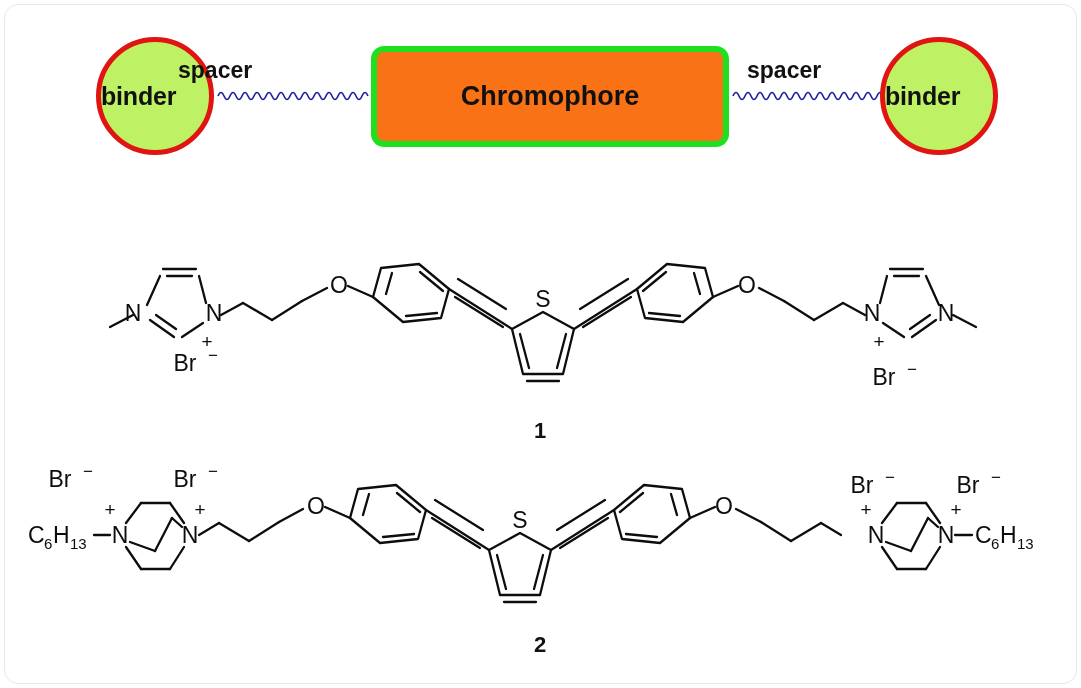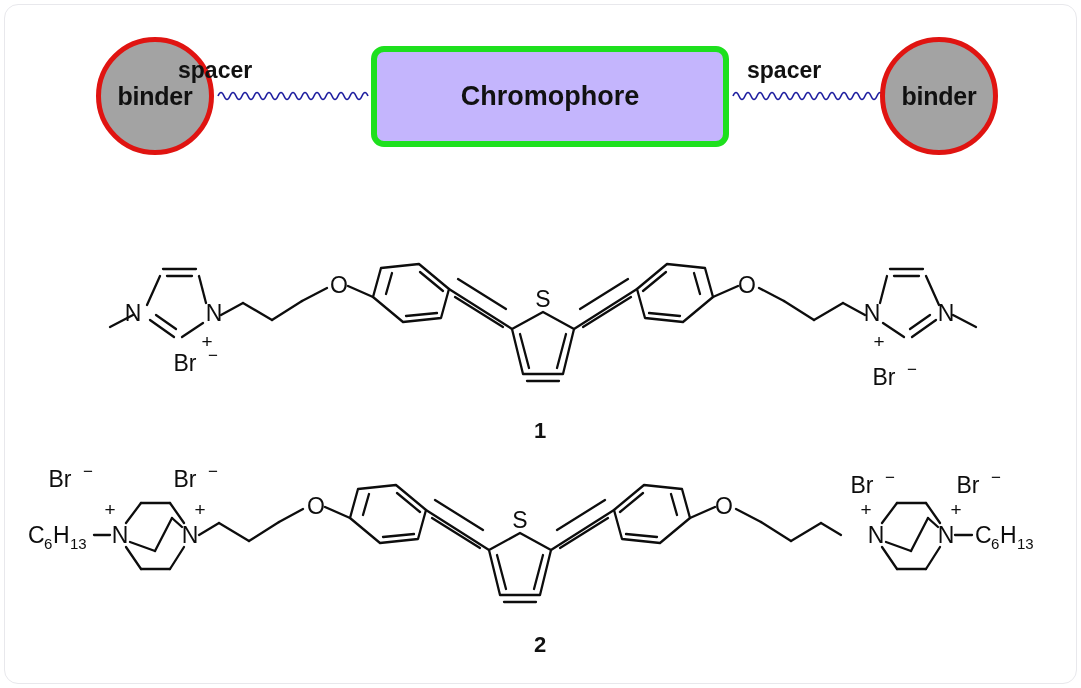--- a/index.html
+++ b/index.html
@@ -41,42 +41,41 @@
   
   .binder-circle {
     position: absolute;
     width: 118px;
     height: 118px;
     border-radius: 50%;
     border: 5px solid var(--binderColor, #e01411);
     box-sizing: border-box;
     display: flex;
     align-items: center;
-    justify-content: center;
-    background: #a3a3a3;
+    background: #bef264;
   }
   .binder-circle span {
     font-size: 25px;
     font-weight: bold;
     color: #111111;
     letter-spacing: -0.2px;
   }
   #binder-left  { left: 96px;  top: 37px; }
   #binder-right { left: 880px; top: 37px; }
 
   .chromo-box {
     position: absolute;
     left: 371px;
     top: 46px;
     width: 358px;
     height: 101px;
     border: 6px solid var(--chromoColor, #1ee01e);
     border-radius: 13px;
     box-sizing: border-box;
-    background: #c4b5fd;
+    background: #f97316;
     display: flex;
     align-items: center;
     justify-content: center;
   }
   .chromo-box span {
     font-size: 27px;
     font-weight: bold;
     color: #111111;
   }
   .spacer-label {

